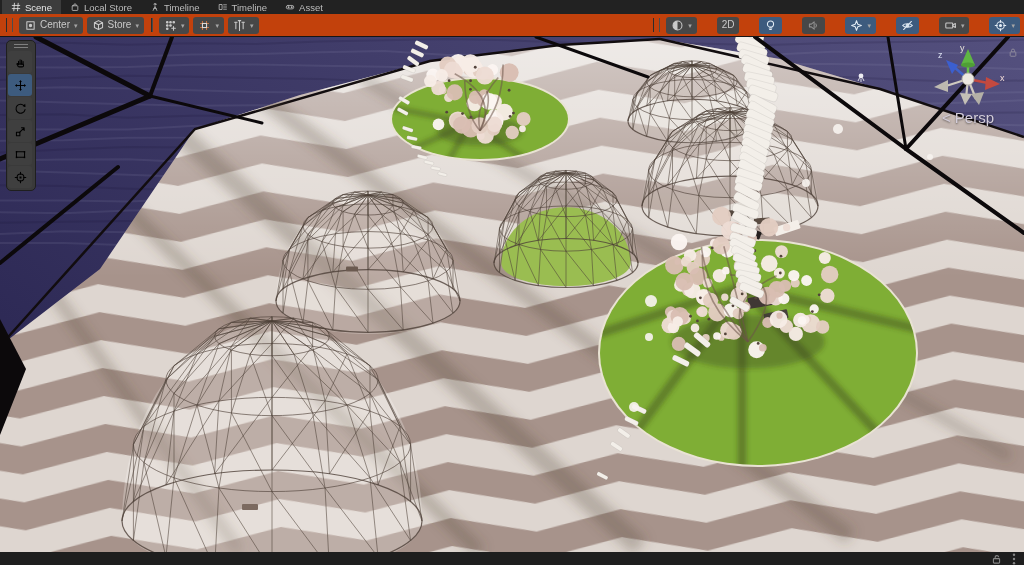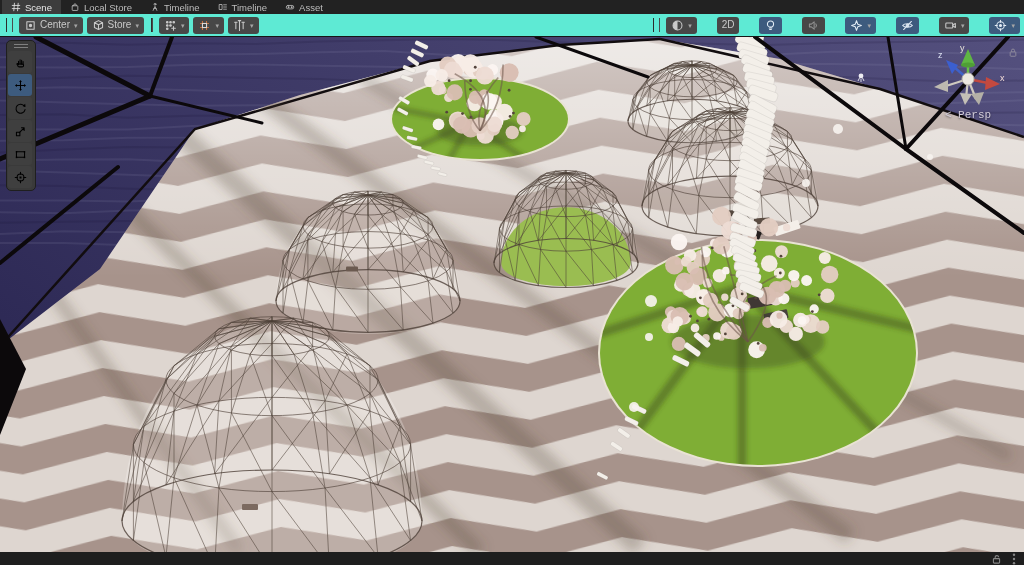--- a/index.html
+++ b/index.html
@@ -4,21 +4,21 @@
 <style>
   html,body{margin:0;padding:0;background:#111;}
   .app{position:relative;width:1024px;height:565px;overflow:hidden;background:#282828;
        font-family:"Liberation Sans",sans-serif;-webkit-font-smoothing:antialiased;}
   
   .tabbar{height:14px;background:#222;display:flex;align-items:stretch;padding-left:2px;}
   .tab{display:flex;align-items:center;gap:4px;padding:0 9px;font-size:9.5px;color:#bdbdbd;cursor:default;}
   .tab.active{background:#3c3c3c;color:#e8e8e8;}
   .tab svg{display:block;}
   
-  .toolbar{height:22px;background:#5eead4;border-bottom:1px solid #161616;display:flex;align-items:center;padding:0 4px;gap:4px;}
+  .toolbar{height:22px;background:#c2410c;border-bottom:1px solid #161616;display:flex;align-items:center;padding:0 4px;gap:4px;}
   .grip-v{width:5px;height:14px;border-left:1px solid #2c2c2c;border-right:1px solid #4c4c4c;margin:0 2px;}
   .tbtn{height:17px;display:flex;align-items:center;gap:3px;background:#474747;border-radius:3px;padding:0 5px;
         font-size:10px;color:#c9c9c9;line-height:1;cursor:default;}
   .tbtn.blue{background:#3d5b7e;color:#e2ecf5;}
   .tbtn.dim{color:#909090;}
   .tbtn .dd{font-size:7px;color:#a5a5a5;margin-left:1px;}
   .tbtn svg{display:block;}
   .tb-sep{width:1px;height:14px;background:#2e2e2e;margin:0 3px;box-shadow:1px 0 0 #4a4a4a;}
   .tb-spacer{flex:1;}
   
@@ -27,21 +27,21 @@
   
   .toolcol{position:absolute;left:6px;top:3px;width:26px;background:#3a3a3a;border:1px solid #1f1f1f;
            border-radius:5px;padding:1px;z-index:5;}
   .toolcol .grip-h{height:8px;display:flex;flex-direction:column;justify-content:center;gap:2px;padding:0 6px;}
   .toolcol .grip-h i{display:block;height:1px;background:#808080;}
   .tool{width:24px;height:22px;display:flex;align-items:center;justify-content:center;border-radius:3px;margin:1px 0;background:#3f3f3f;}
   .tool.active{background:#3d5b7e;}
   .tool svg{display:block;}
   
   .gizmo{position:absolute;right:12px;top:4px;width:88px;text-align:center;z-index:5;}
-  .persp-label{font-size:11px;color:#d3cdda;text-shadow:0 1px 2px rgba(0,0,0,.5);margin-top:-2px;font-family:Liberation Mono, monospace;}
+  .persp-label{font-size:15px;color:#d3cdda;text-shadow:0 1px 2px rgba(0,0,0,.5);margin-top:-2px;}
   .gz-lock{position:absolute;right:6px;top:7px;z-index:6;opacity:.8;}
   
   .bottombar{height:14px;background:#1e1e1e;display:flex;align-items:center;justify-content:flex-end;gap:10px;padding:0 8px;}
   .bottombar svg{display:block;opacity:.75;}
 </style>
 </head>
 <body>
 
 <div class="app">
 

